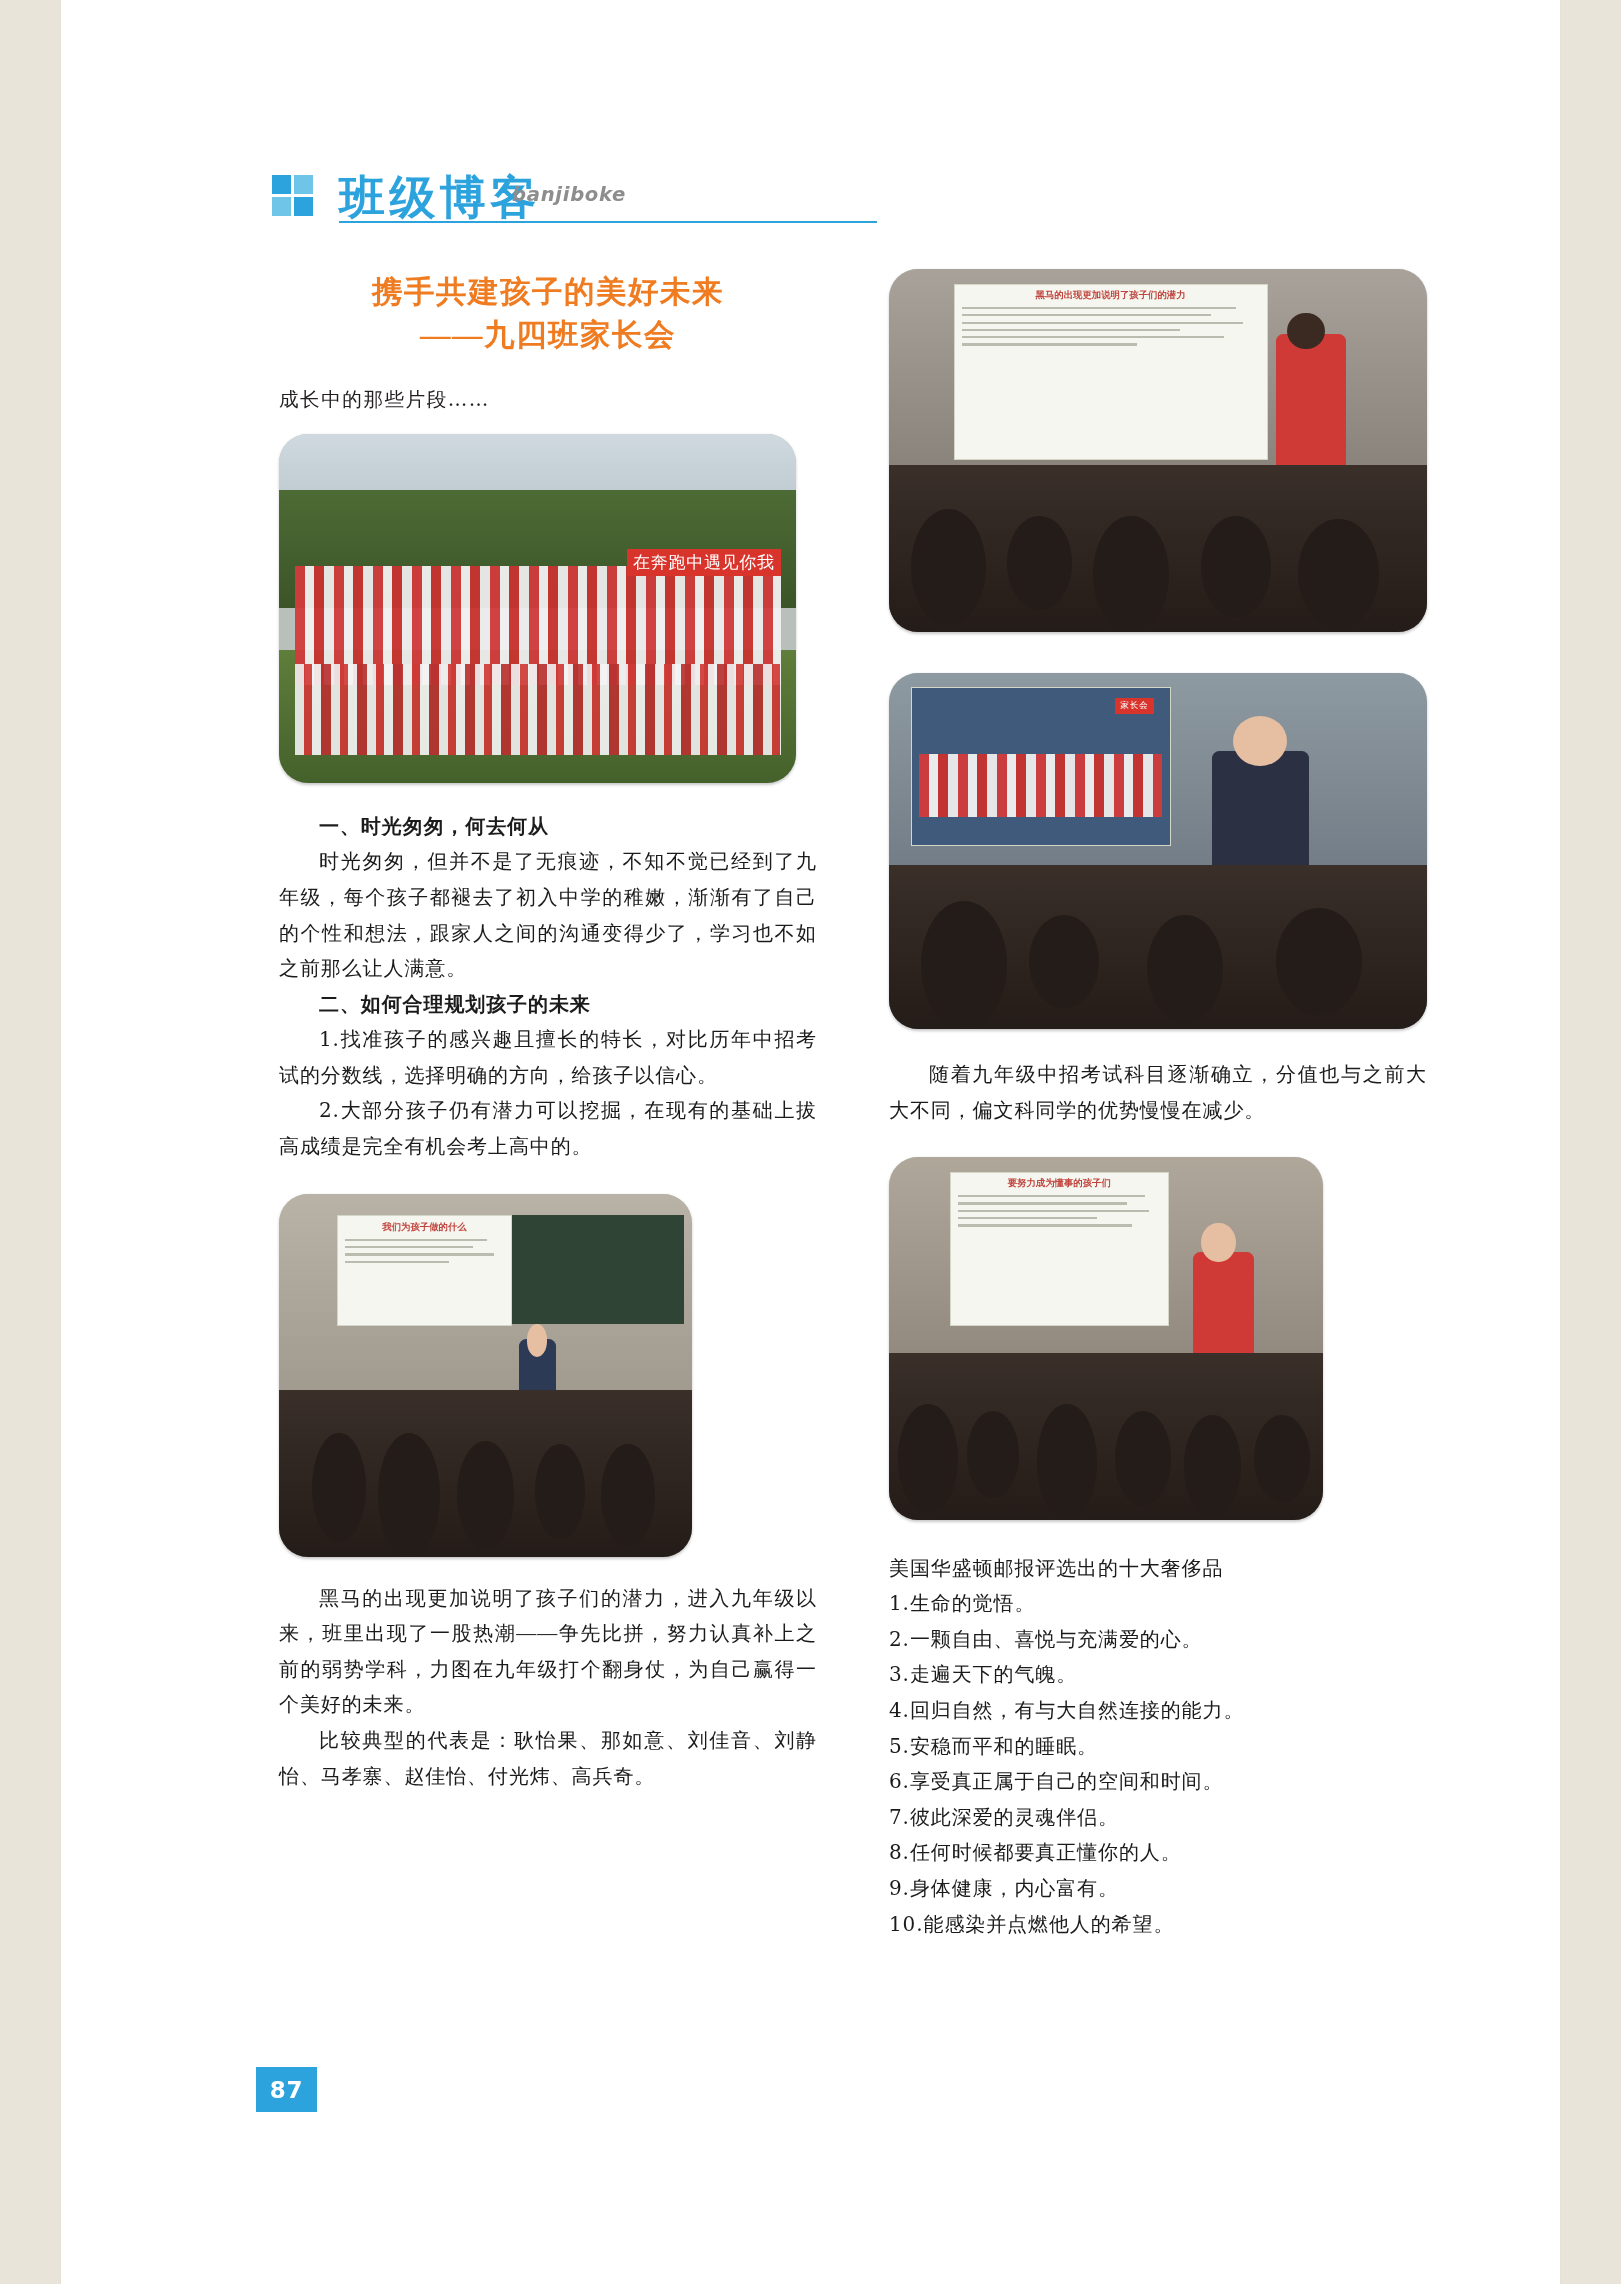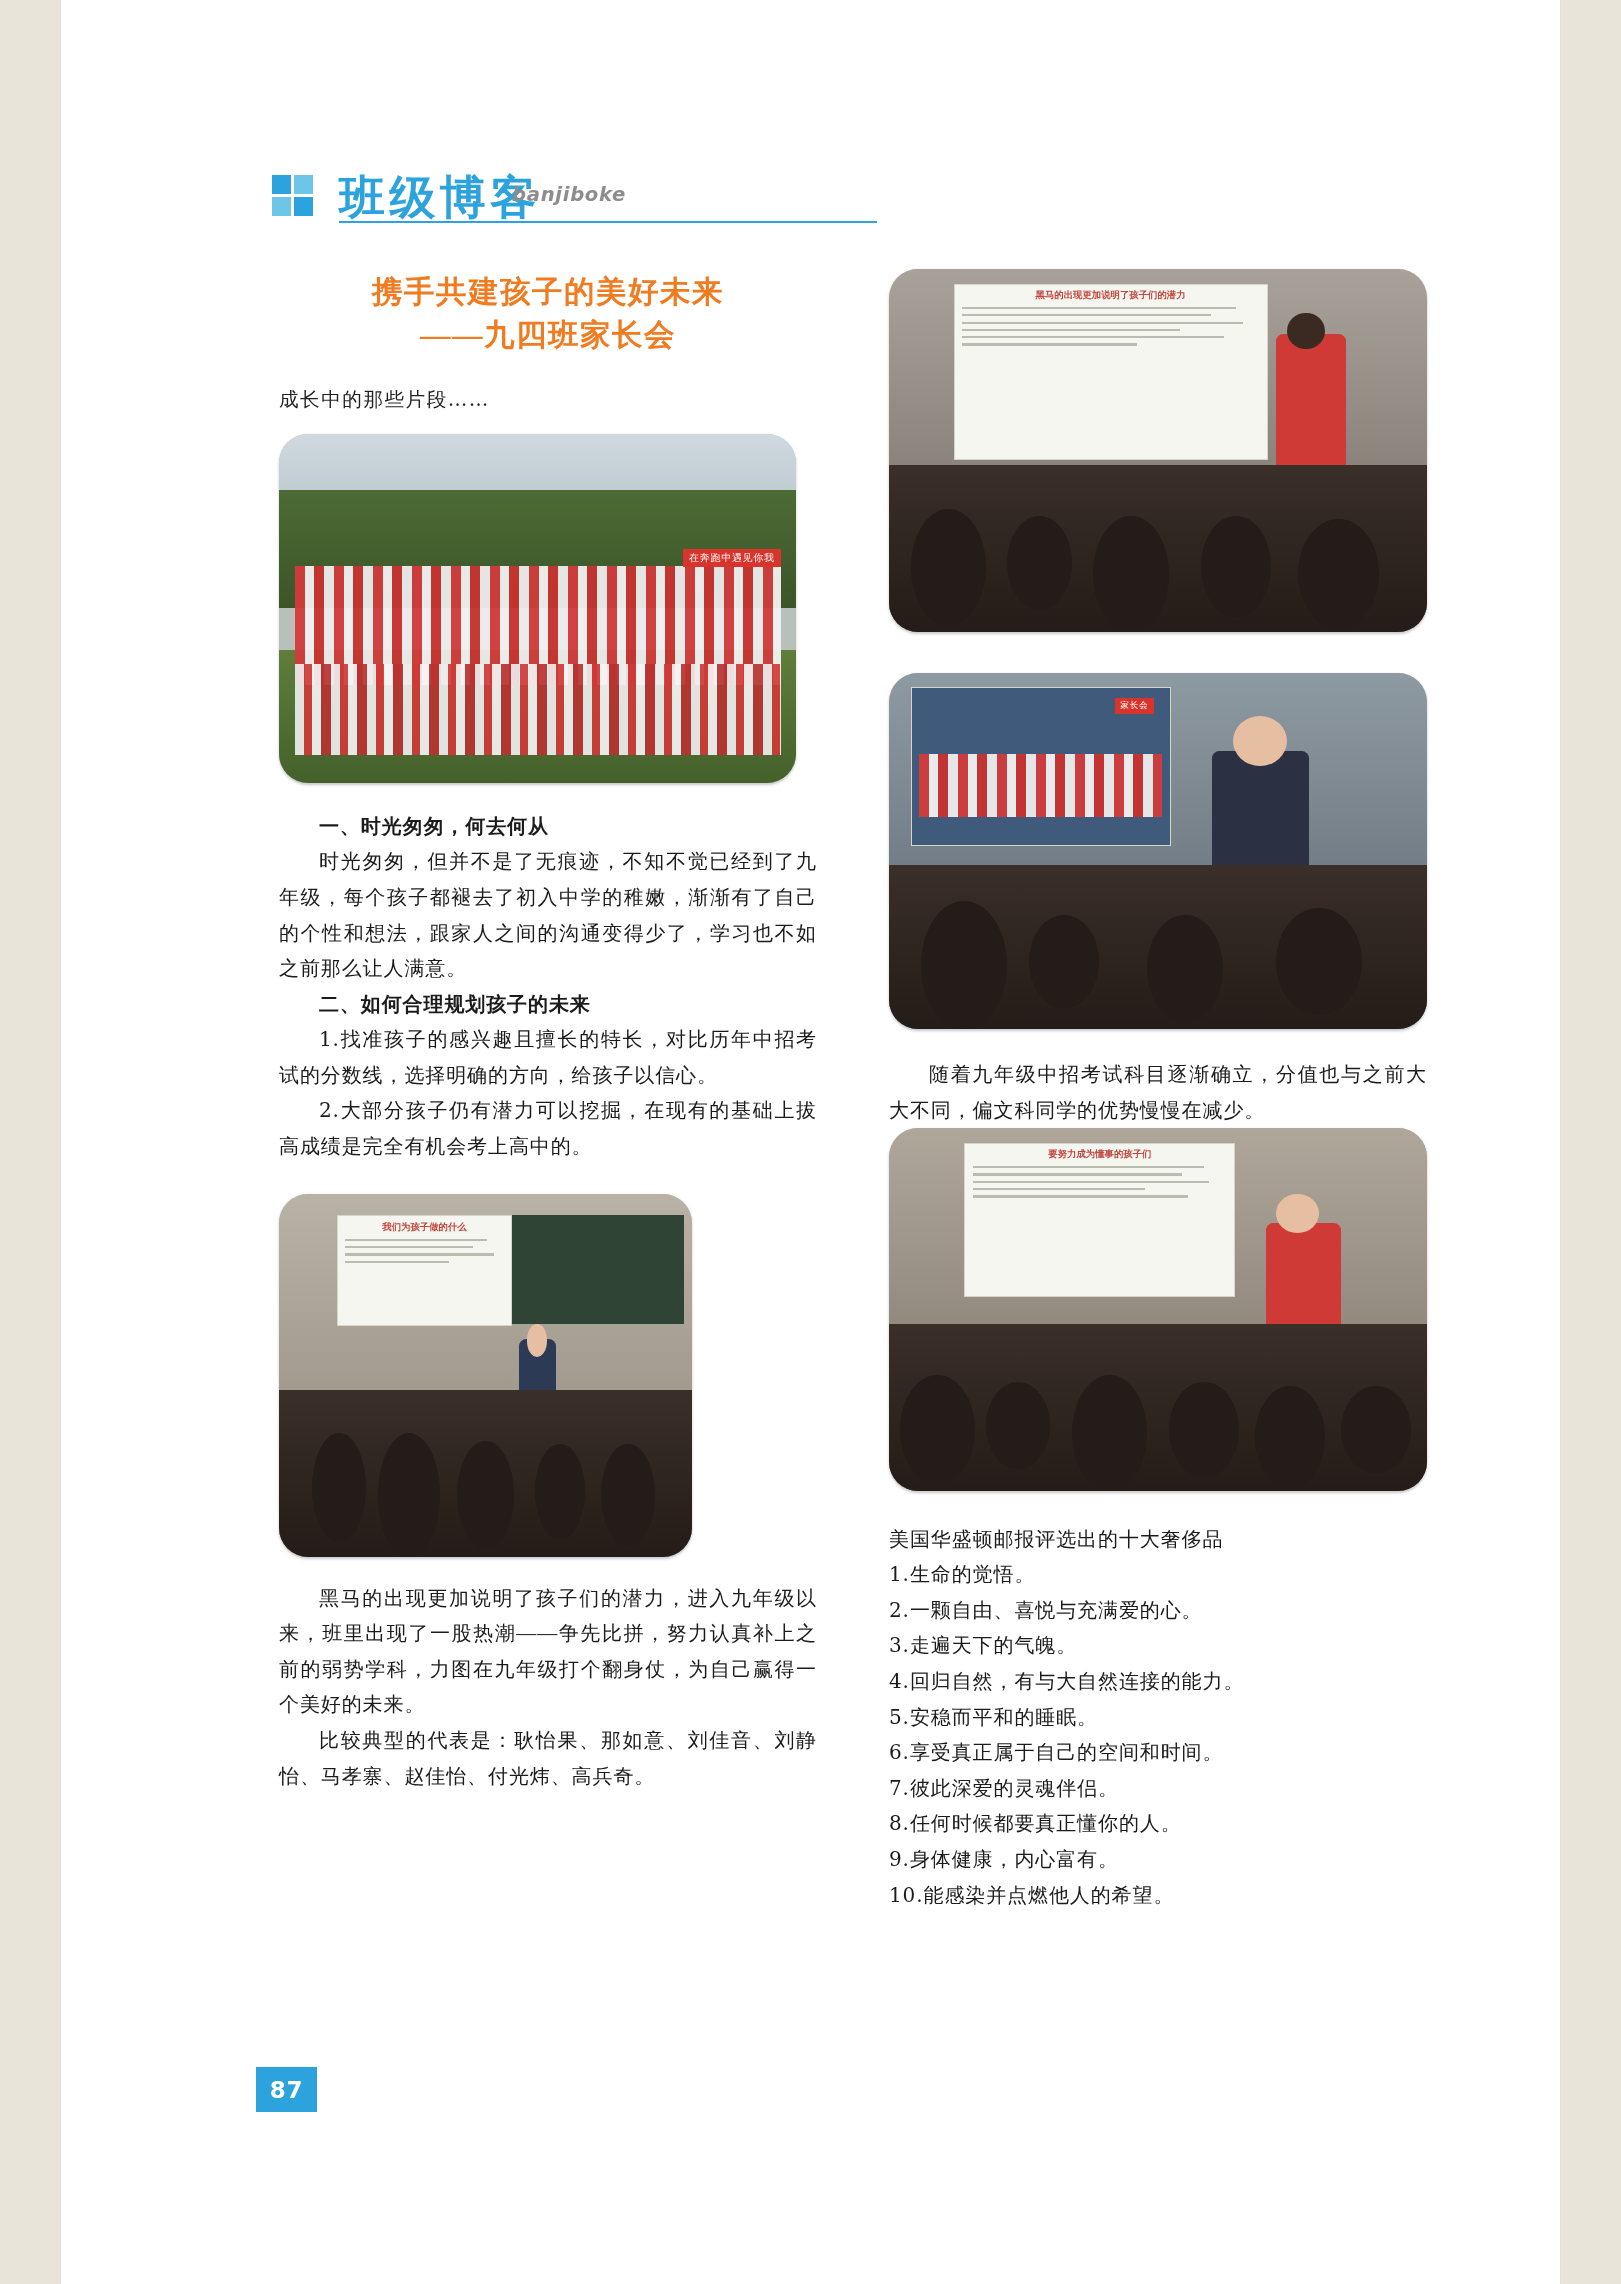--- a/index.html
+++ b/index.html
@@ -87,21 +87,21 @@
 
   
   .grass { position:absolute; left:0; right:0; bottom:0; height:38%; background:linear-gradient(#5f7e3b,#44612b); }
   .sky   { position:absolute; left:0; right:0; top:0; height:30%; background:linear-gradient(#cfd9df,#b6c3c9); }
   .trees { position:absolute; left:0; right:0; top:16%; height:34%; background:linear-gradient(#4d6b35,#3c5528); }
   .rowkids{ position:absolute; left:3%; right:3%; bottom:28%; height:34%;
             background:repeating-linear-gradient(90deg,#d23b3b 0 10.2px,#f2f2f2 10.2px 19px,#c9322f 19px 29px,#ededed 29px 39px); opacity:.95; }
   .rowkids2{position:absolute; left:3%; right:3%; bottom:8%; height:26%;
             background:repeating-linear-gradient(90deg,#ededed 0 8.7px,#cf3a36 8.7px 17.4px,#f4f4f4 17.4px 26px,#b83230 26px 36px); opacity:.92; }
   .banner { position:absolute; right:3%; top:33%; background:#d8342c; color:#fff;
-            font-size:10px; padding:2.2px 5.8px; letter-spacing:0.7px; }
+            font-size:17px; padding:2.2px 5.8px; letter-spacing:0.7px; }
 
   .room   { position:absolute; inset:0; background:linear-gradient(#b9b2a6,#8d867b); }
   .screen { position:absolute; background:#f5f6ef; border:1.5px solid #d4d6c8; }
   .screen .st { color:#c1453f; font-size:9.4px; text-align:center; margin-top:4.4px; font-weight:bold;}
   .screen .ln { height:2.2px; background:#b9bcae; margin:5.1px 7.3px; }
   .blackboard { position:absolute; background:#2f4434; }
   .heads  { position:absolute; left:0; right:0; bottom:0; height:46%;
             background:linear-gradient(#3a2f29,#241c18); }
   .head   { position:absolute; border-radius:50%; background:#241c18; }
   .person-red { position:absolute; background:#cf3a36; border-radius:7.3px 7.3px 0 0; }
@@ -216,21 +216,21 @@
       <div class="head" style="left:6%; bottom:0%; width:16%; height:36%;"></div>
       <div class="head" style="left:26%; bottom:6%; width:13%; height:26%;"></div>
       <div class="head" style="left:48%; bottom:2%; width:14%; height:30%;"></div>
       <div class="head" style="left:72%; bottom:4%; width:16%; height:30%;"></div>
     </div>
 
     <div class="body-text" style="margin-top:28px;">
       <p class="ind">随着九年级中招考试科目逐渐确立，分值也与之前大大不同，偏文科同学的优势慢慢在减少。</p>
     </div>
 
-    <div class="photo" style="width:538px; height:363px;">
+    <div class="photo" style="margin-top:29px; width:434px; height:363px;">
       <div class="room" style="background:linear-gradient(#b0a79b,#7a7268)"></div>
       <div class="screen" style="left:14%; top:4%; width:50%; height:42%;">
         <div class="st">要努力成为懂事的孩子们</div>
         <div class="ln" style="width:86%"></div>
           <div class="ln" style="width:78%"></div>
         <div class="ln" style="width:88%"></div>
           <div class="ln" style="width:64%"></div>
         <div class="ln" style="width:80%"></div>
       </div>
       <div class="person-red" style="left:70%; top:26%; width:14%; height:46%;"></div>

